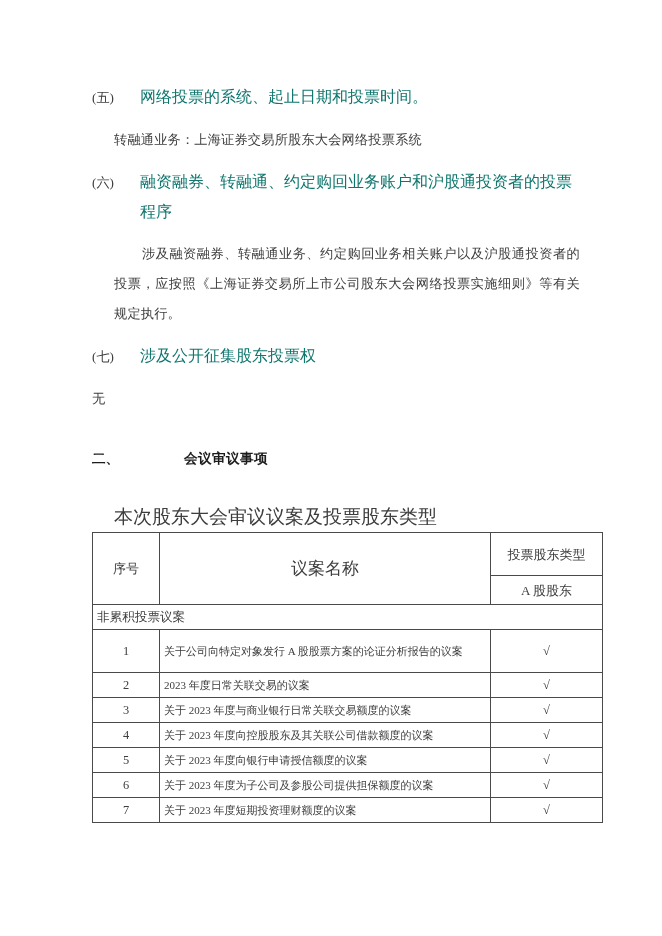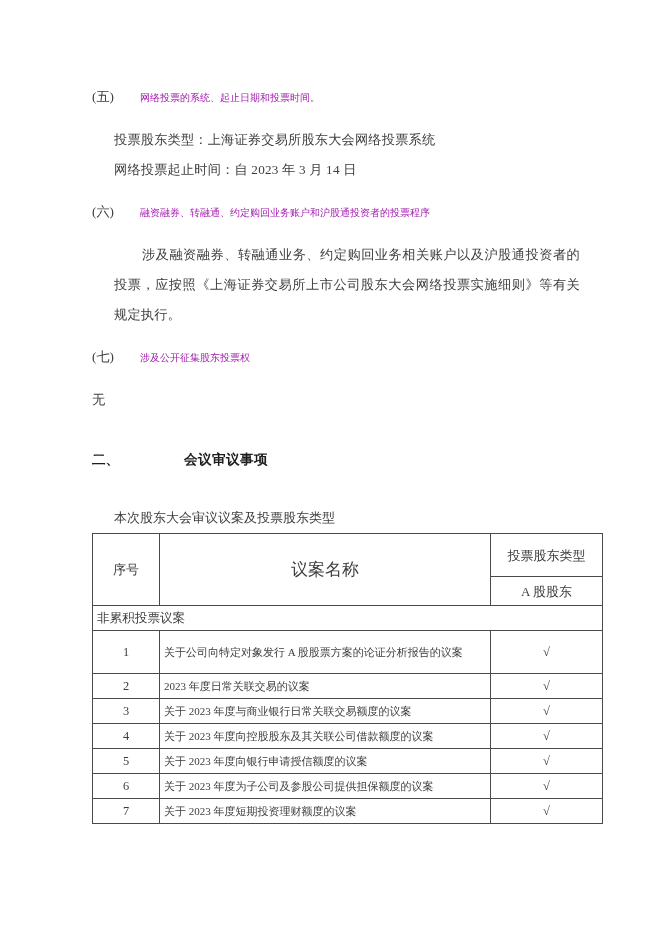--- a/index.html
+++ b/index.html
@@ -46,22 +46,22 @@
     line-height: 30px;
   }
   .numbered .num {
     flex: 0 0 auto;
     width: 48px;
     font-size: 13.2px;
     color: #3d3d3d;
   }
   .numbered .txt {
     flex: 1 1 auto;
-    font-size: 10px;
-    color: #a21caf;
+    font-size: 16px;
+    color: #0f766e;
   }
   .indent1 { text-indent: 0; padding-left: 22px; }
   .indent2 { padding-left: 22px; }
   .indent3 { padding-left: 136px; }
   .body-ind {
     text-indent: 28px;
   }
   .gap-sm { height: 12px; }
   .gap-lg { height: 30px; }
 
@@ -71,21 +71,21 @@
     font-weight: bold;
     font-size: 13.6px;
     line-height: 30px;
     color: #1c1c1c;
     font-family: "Liberation Sans", "DejaVu Sans", sans-serif;
   }
   .heading2 .num { width: 48px; flex: 0 0 auto; }
   .heading2 .txt { flex: 1 1 auto; letter-spacing: 0.4px; margin-left: 44px; }
 
   .table-caption {
-    font-size: 13px;
+    font-size: 19px;
     line-height: 26px;
     color: #3d3d3d;
     padding-left: 22px;
     margin-bottom: 2px;
   }
 
   
   table.proposals {
     border-collapse: collapse;
     width: 487px;
@@ -128,22 +128,21 @@
 <div class="page">
   <div class="content">
 
     <div class="numbered">
       <span class="num">(五)</span>
       <span class="txt">网络投票的系统、起止日期和投票时间。</span>
     </div>
 
     <div class="gap-sm"></div>
 
-    <div class="para indent2">投票股东类型：上海证券交易所股东大会网络投票系统</div>
-    <div class="para indent2">网络投票起止时间：自 2023 年 3 月 14 日</div>
+    <div class="para indent2">转融通业务：上海证券交易所股东大会网络投票系统</div>
 
 
     <div class="gap-sm"></div>
 
     <div class="numbered">
       <span class="num">(六)</span>
       <span class="txt">融资融券、转融通、约定购回业务账户和沪股通投资者的投票程序</span>
     </div>
 
     <div class="gap-sm"></div>

